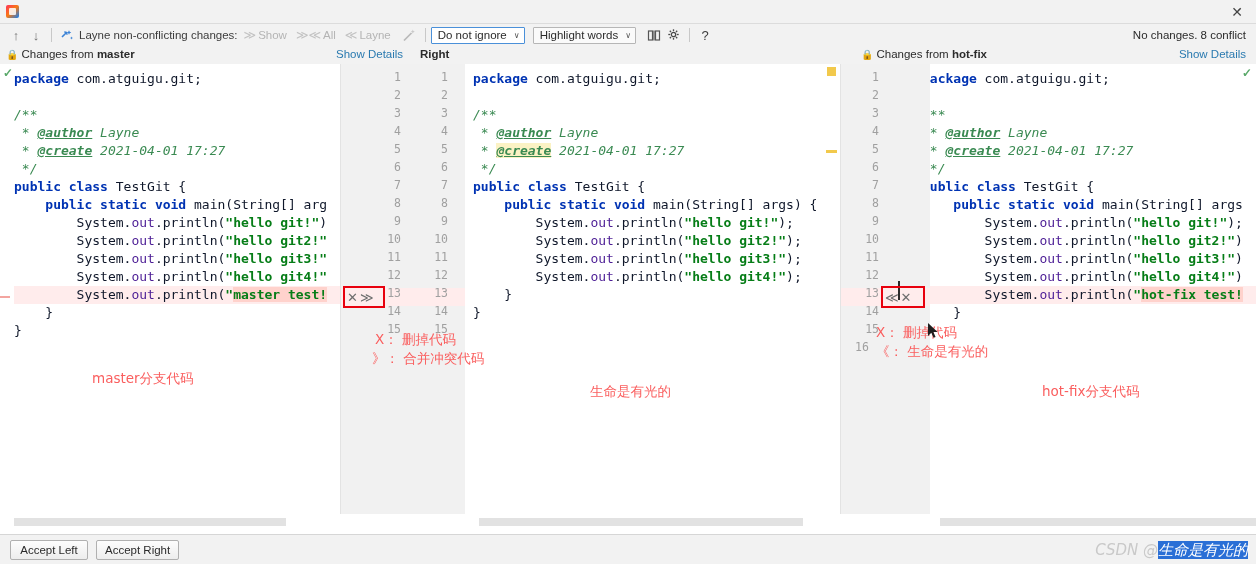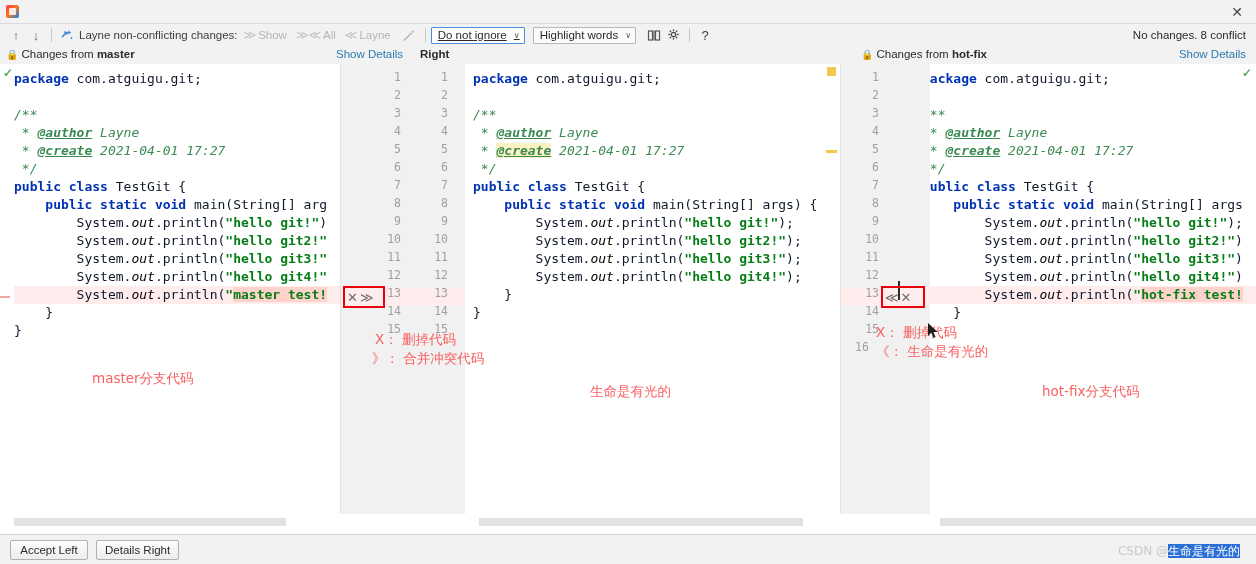--- a/index.html
+++ b/index.html
@@ -45,21 +45,21 @@
   .tb-act{
     font-size:11.5px;color:#b4b4b4;display:flex;align-items:center;gap:2px;
     margin-right:9px;white-space:nowrap;
   }
   .tb-act .chev{font-size:12px;color:#c2c2c2;}
   .combo{
     height:17px;border:1px solid #b6b6b6;background:#fafafa;border-radius:1px;
     display:flex;align-items:center;padding:0 4px 0 6px;font-size:11.5px;
     color:#2b2b2b;white-space:nowrap;box-sizing:border-box;
   }
-  .combo.focus{border:1.5px solid #4a90d9;background:#ffffff;text-decoration:underline;}
+  .combo.focus{border:1.5px solid #4a90d9;background:#ffffff;}
   .combo .cv{margin-right:7px;}
   .combo .arr{font-size:8px;color:#555;}
   .gap{width:8px;}
   
   .subbar{
     height:18px;background:#f2f2f2;border-bottom:1px solid #d6d6d6;
     position:relative;font-size:11.5px;color:#2b2b2b;
   }
   .subbar span.abs{position:absolute;top:2px;white-space:nowrap;}
   .lockico{font-size:10px;color:#5a5a5a;margin-right:3px;}
@@ -83,21 +83,21 @@
   .code{
     position:absolute;top:0;left:0;right:0;
     font-family:"DejaVu Sans Mono", monospace;
     font-size:13px;line-height:18px;white-space:pre;
   }
   .cl{height:18px;white-space:pre;}
   .kw{color:#0033b3;font-weight:bold;}
   .cm{color:#3a8a52;font-style:italic;}
   .tagd{color:#3a8a52;font-style:italic;font-weight:bold;text-decoration:underline;}
   .str{color:#067d17;font-weight:bold;}
-  .fld{color:#000000;font-style:italic;}
+  .fld{color:#4c1d95;}
   .pl{color:#0f172a;}
   .hl-create{background:#fbf2c4;}
   .confl-str{background:#ffd2cc;}
   .confl-row{background:#ffecec;}
   
   .gmark{
     position:absolute;height:18px;display:flex;align-items:center;gap:2px;
     font-size:13px;color:#6e6e6e;
   }
   .redbox{
@@ -123,22 +123,22 @@
     background:#f2f2f2;border-top:1px solid #d6d6d6;
     display:flex;align-items:center;padding-left:10px;box-sizing:border-box;gap:8px;
   }
   .btn{
     height:20px;min-width:78px;border:1px solid #b0b0b0;border-radius:2px;
     background:linear-gradient(#fdfdfd,#ededed);font-size:11.5px;color:#2b2b2b;
     display:flex;align-items:center;justify-content:center;padding:0 8px;
     box-sizing:border-box;
   }
   .watermark{
-    position:absolute;right:16px;bottom:4px;font-size:12px;color:#c9c9c9;
-    font-family:"DejaVu Sans", sans-serif;white-space:nowrap;
+    position:absolute;right:8px;bottom:4px;font-size:15px;color:#c9c9c9;
+    font-family:"DejaVu Sans", sans-serif;white-space:nowrap;font-style:italic;
   }
   .wm-sel{background:#2a6fd6;color:#ffffff;}
 </style>
 </head>
 <body>
 
 <div class="titlebar">
   <div class="ij-icon"></div>
   <div class="title-close">✕</div>
 </div>
@@ -340,17 +340,17 @@
 </div>
 <div class="hscroll" style="left:465px;top:518px;width:375px;">
   <div class="hthumb" style="left:14px;width:324px;"></div>
 </div>
 <div class="hscroll" style="left:930px;top:518px;width:326px;">
   <div class="hthumb" style="left:10px;width:316px;"></div>
 </div>
 
 <div class="bottombar">
   <div class="btn">Accept Left</div>
-  <div class="btn">Details Right</div>
+  <div class="btn">Accept Right</div>
   <div class="watermark">
     <span>CSDN @</span><span class="wm-sel">生命是有光的</span>
   </div>
 </div>
 
 </body></html>

